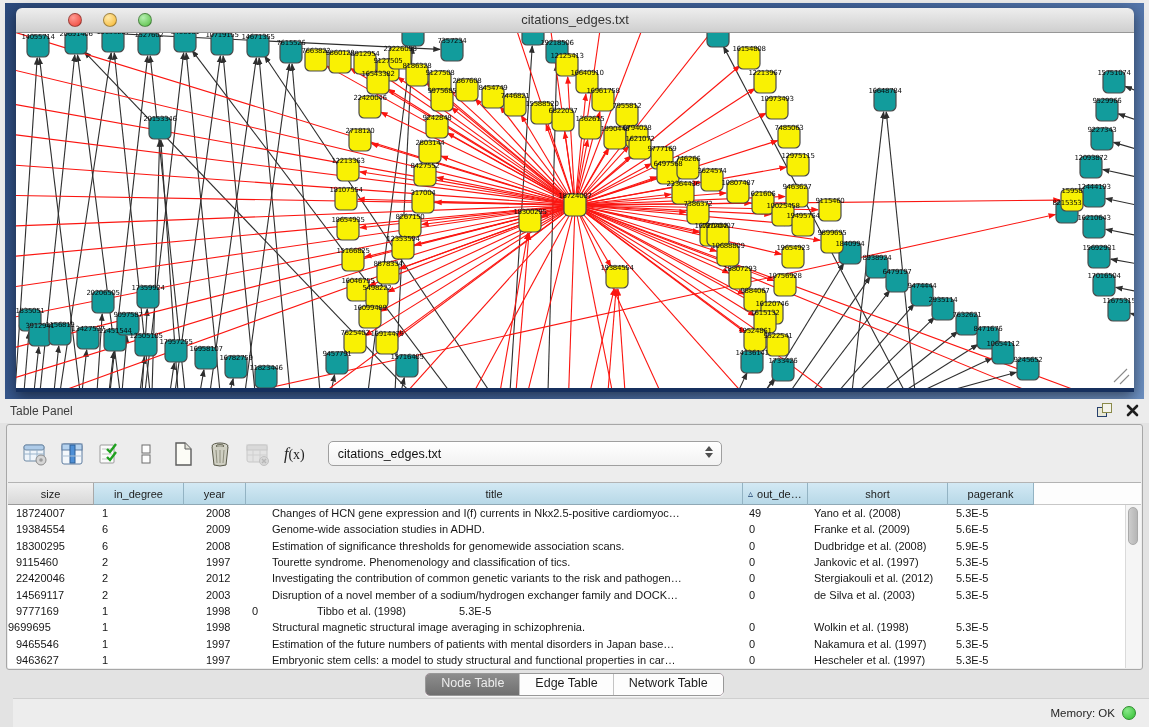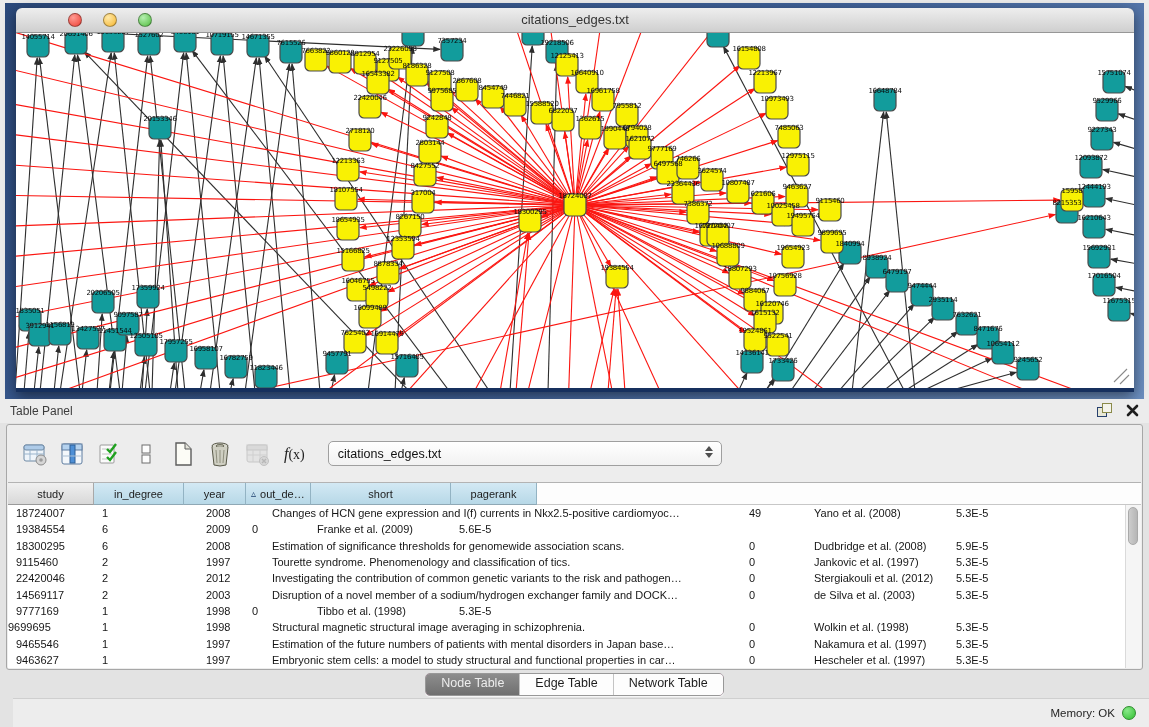--- a/index.html
+++ b/index.html
@@ -581,27 +581,30 @@
           <span class="combo-arrows">
               <span class="up"></span>
               <span class="down"></span>
             </span>
         </div>
       </div>
 
       <div class="tablewrap">
         <div class="thead" id="thead">
             <div class="th gray" style="width: 86px;">
-              <span>study</span>
+              <span>size</span>
             </div>
             <div class="th" style="width: 90px;">
               <span>in_degree</span>
             </div>
             <div class="th" style="width: 62px;">
               <span>year</span>
+            </div>
+            <div class="th" style="width: 497px;">
+              <span>title</span>
             </div>
             <div class="th sorted" style="width: 65px;">
               <span class="tri">▵</span>
               <span>out_de…</span>
             </div>
             <div class="th" style="width: 140px;">
               <span>short</span>
             </div>
             <div class="th" style="width: 86px;">
               <span>pagerank</span>
@@ -615,20 +618,21 @@
               <div class="td" style="width: 62px; padding-left: 22px;">2008</div>
               <div class="td" style="width: 497px; padding-left: 26px;">Changes of HCN gene expression and I(f) currents in Nkx2.5-positive cardiomyoc…</div>
               <div class="td" style="width: 65px; padding-left: 6px;">49</div>
               <div class="td" style="width: 140px; padding-left: 6px;">Yano et al. (2008)</div>
               <div class="td" style="width: 86px; padding-left: 8px;">5.3E-5</div>
             </div>
             <div class="tr">
               <div class="td" style="width: 86px; padding-left: 8px;">19384554</div>
               <div class="td" style="width: 90px; padding-left: 8px;">6</div>
               <div class="td" style="width: 62px; padding-left: 22px;">2009</div>
+              <div class="td" style="width: 497px; padding-left: 26px;">Genome-wide association studies in ADHD.</div>
               <div class="td" style="width: 65px; padding-left: 6px;">0</div>
               <div class="td" style="width: 140px; padding-left: 6px;">Franke et al. (2009)</div>
               <div class="td" style="width: 86px; padding-left: 8px;">5.6E-5</div>
             </div>
             <div class="tr">
               <div class="td" style="width: 86px; padding-left: 8px;">18300295</div>
               <div class="td" style="width: 90px; padding-left: 8px;">6</div>
               <div class="td" style="width: 62px; padding-left: 22px;">2008</div>
               <div class="td" style="width: 497px; padding-left: 26px;">Estimation of significance thresholds for genomewide association scans.</div>
               <div class="td" style="width: 65px; padding-left: 6px;">0</div>

